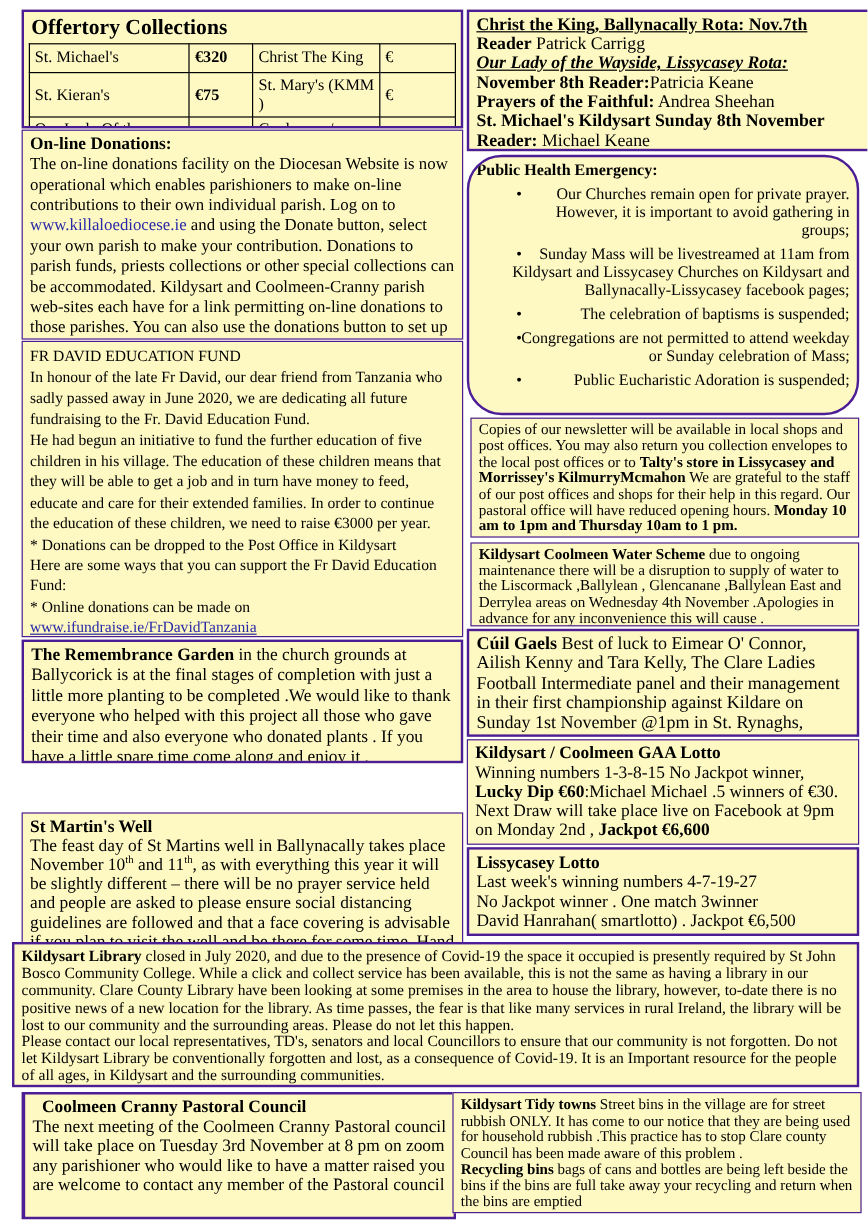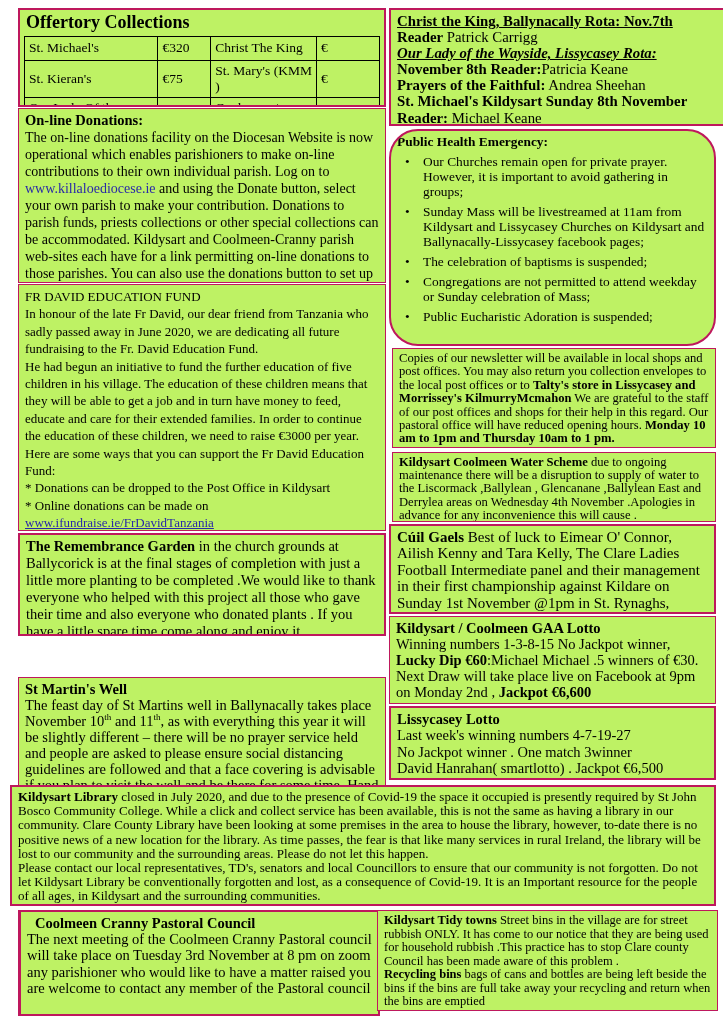--- a/index.html
+++ b/index.html
@@ -1,53 +1,53 @@
 <!DOCTYPE html>
 <html><head>
 <meta charset="utf-8">
 <style>
   html,body{margin:0;padding:0;background:#fff;}
   #page{
     position:relative;width:723px;height:1023px;background:#ffffff;
     font-family:"Liberation Serif", serif;color:#000;overflow:hidden;
   }
-  .box{position:absolute;box-sizing:border-box;background:#bef264;border:2px solid #be185d;
+  .box{position:absolute;box-sizing:border-box;background:#fef9c3;border:2px solid #4c1d95;
        padding:3px 6px;overflow:hidden;line-height:1.2;}
   .thin{border-width:1px;}
   b,.b{font-weight:bold;}
   .u{text-decoration:underline;}
   .i{font-style:italic;}
   a.link{color:#2929a8;text-decoration:none;cursor:pointer;}
   a.link.ul{text-decoration:underline;}
   sup{font-size:0.62em;vertical-align:super;line-height:0;}
 
   
   #offertory{left:18px;top:8px;width:368px;height:99px;padding:1px 4px;}
   #offertory .off-title{font-size:18px;font-weight:bold;padding:1px 2px 2px 2px;}
   #offertory table{border-collapse:collapse;width:100%;font-size:13.5px;}
   #offertory td{border:1px solid #000;padding:2px 4px;height:19px;}
-  #offertory td.c1{width:38%;} #offertory td.c2{width:14%;}
+  #offertory td.c1{width:38%;} #offertory td.c2{width:14%;font-weight:bold;}
   #offertory td.c3{width:30%;} #offertory td.c4{width:18%;}
 
   #online{left:18px;top:108px;width:368px;height:175px;font-size:14px;line-height:17px;}
   #online .ttl{font-weight:bold;font-size:14.5px;}
 
   #frdavid{left:18px;top:284px;width:368px;height:247px;font-size:13px;line-height:17.4px;}
 
   #remembrance{left:18px;top:533px;width:368px;height:103px;font-size:14.5px;line-height:17px;}
 
   #stmartin{left:18px;top:677px;width:368px;height:164px;font-size:14.5px;line-height:16px;}
   #stmartin .ttl{font-weight:bold;}
 
   
   #rota{left:389px;top:8px;width:369px;height:118px;font-size:14.8px;line-height:16.1px;}
 
   #publichealth{left:389px;top:129px;width:327px;height:217px;font-size:13.4px;line-height:15px;border-radius:29px;}
   #publichealth .ttl{font-weight:bold;}
-  .bullet{display:flex;margin-top:5px;}
+  .bullet{display:flex;margin-top:5px;text-align:right;}
   .bullet .dot{flex:0 0 30px;padding-left:8px;}
   .bullet .dot::before{content:"\2022";}
   .bullet .btxt{flex:1;margin-left:-12px;}
 
   #copies{left:392px;top:348px;width:324px;height:100px;font-size:12.6px;line-height:13.4px;}
   #water{left:392px;top:452px;width:324px;height:70px;font-size:12.6px;line-height:13.2px;}
 
   #cuilgaels{left:389px;top:524px;width:327px;height:90px;font-size:15px;line-height:16.4px;}
   #gaalotto{left:389px;top:616px;width:327px;height:88px;font-size:14.5px;line-height:16px;}
   #lissylotto{left:389px;top:706px;width:327px;height:74px;font-size:14.5px;line-height:16.4px;}
@@ -91,22 +91,22 @@
 
   <div class="box thin" id="online">
     <div class="ttl">On-line Donations:</div>
     <span>The on-line donations facility on the Diocesan Website is now operational which enables parishioners to make on-line contributions to their own individual parish. Log on to </span><a class="link">www.killaloediocese.ie</a><span> and using the Donate button, select your own parish to  make your contribution. Donations to parish funds, priests collections or other special collections can be accommodated. Kildysart and Coolmeen-Cranny parish web-sites each have for a link permitting on-line donations to those parishes. You can also use the donations button to set up a standing order in favour of your parish</span>
   </div>
 
   <div class="box thin" id="frdavid">
     <div>FR DAVID EDUCATION FUND</div>
     <div>In honour of the late Fr David, our dear friend from Tanzania who sadly passed away in June 2020, we are dedicating all future fundraising to the Fr. David Education Fund.</div>
     <div>He had begun an initiative to fund the further education of five children in his village. The education of these children means that they will be able to get a job and in turn have money to feed, educate and care for their extended families. In order to continue the education of these children, we need to raise €3000 per year.</div>
+    <div>* Donations can be dropped to the Post Office in Kildysart</div>
     <div>Here are some ways that you can support the Fr David Education Fund:</div>
-    <div>* Donations can be dropped to the Post Office in Kildysart</div>
     <div><span>* Online donations can be made on </span><a class="link ul">www.ifundraise.ie/FrDavidTanzania</a></div>
 
   </div>
 
   <div class="box" id="remembrance">
     <b>The Remembrance Garden</b><span> in the church grounds at Ballycorick is at the final stages of completion with just a little more planting to be  completed .We would like to thank everyone  who helped with this project  all those who gave their  time and also everyone who donated  plants . If you have a little spare time come  along  and enjoy it .</span>
   </div>
 
   <div class="box thin" id="stmartin">
     <div class="ttl">St Martin's Well</div>

